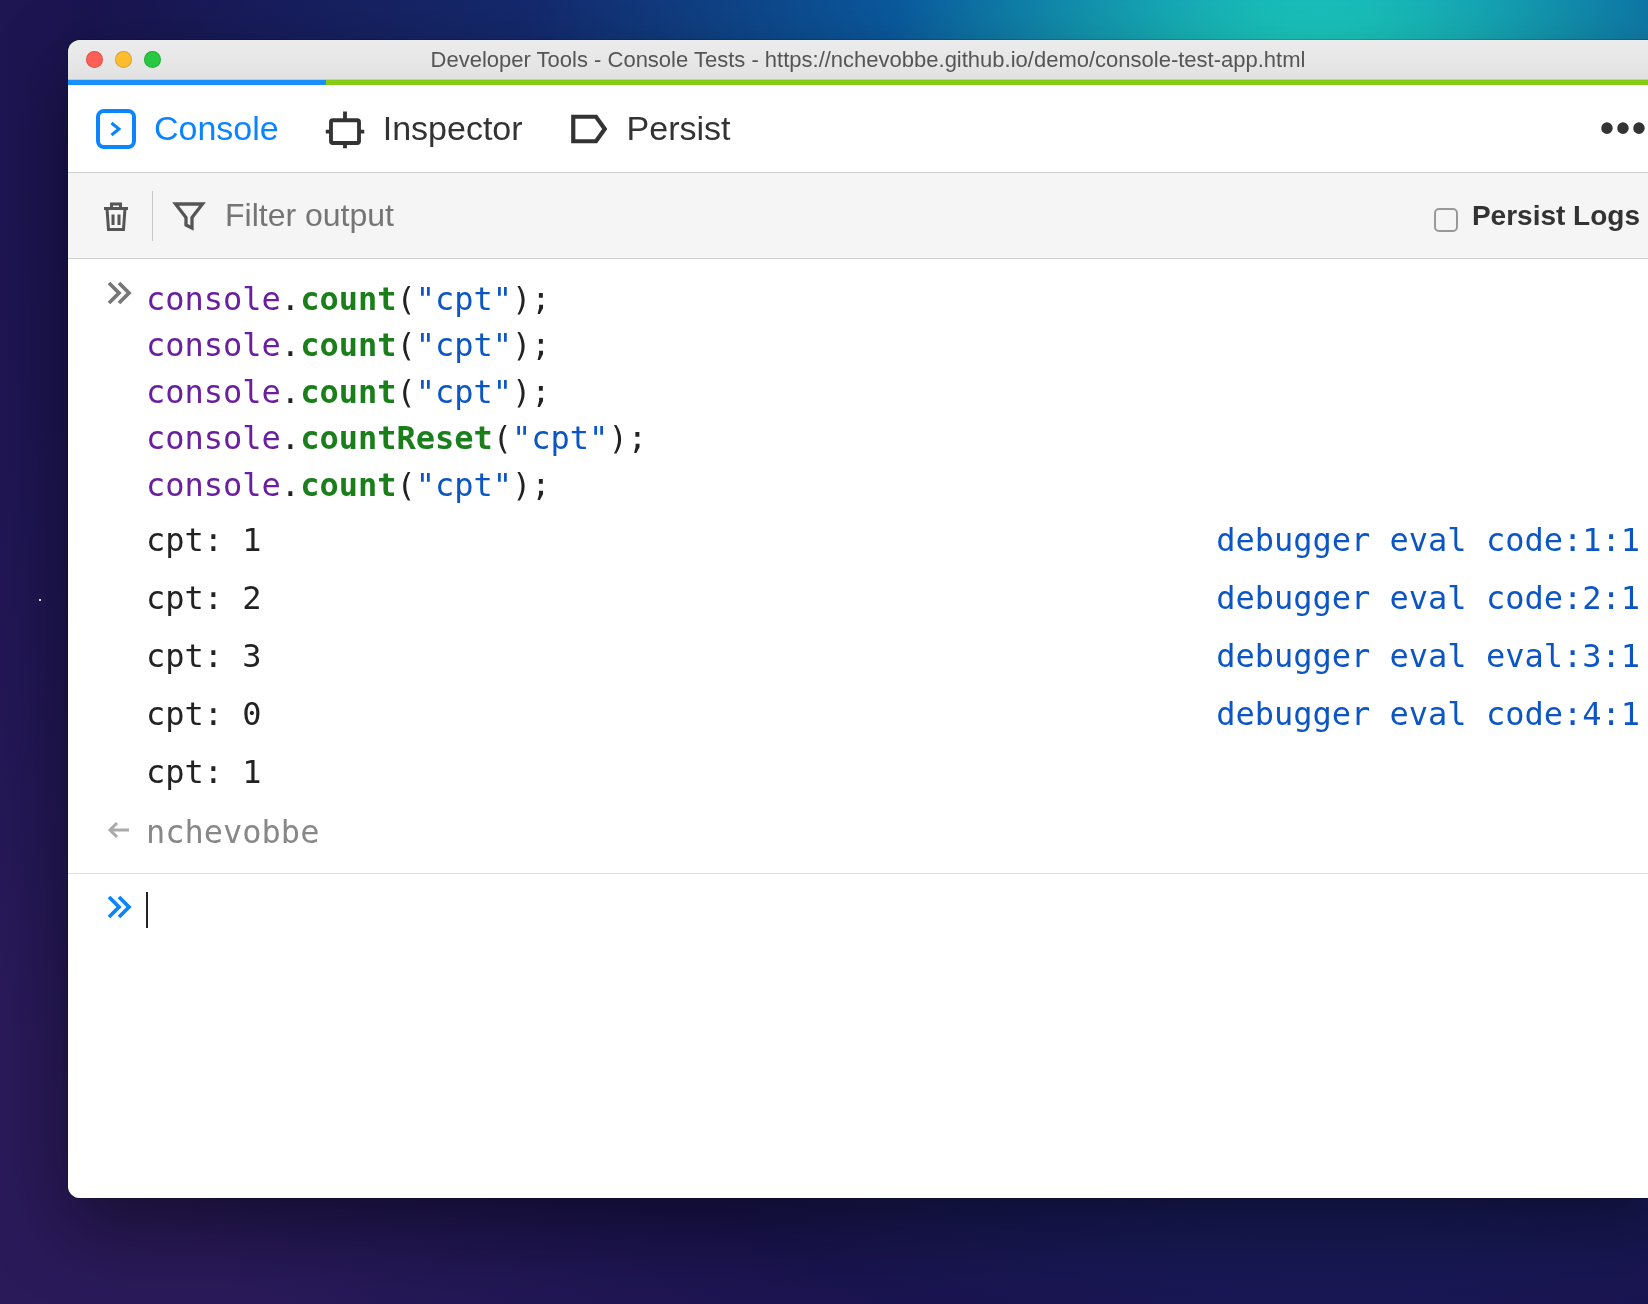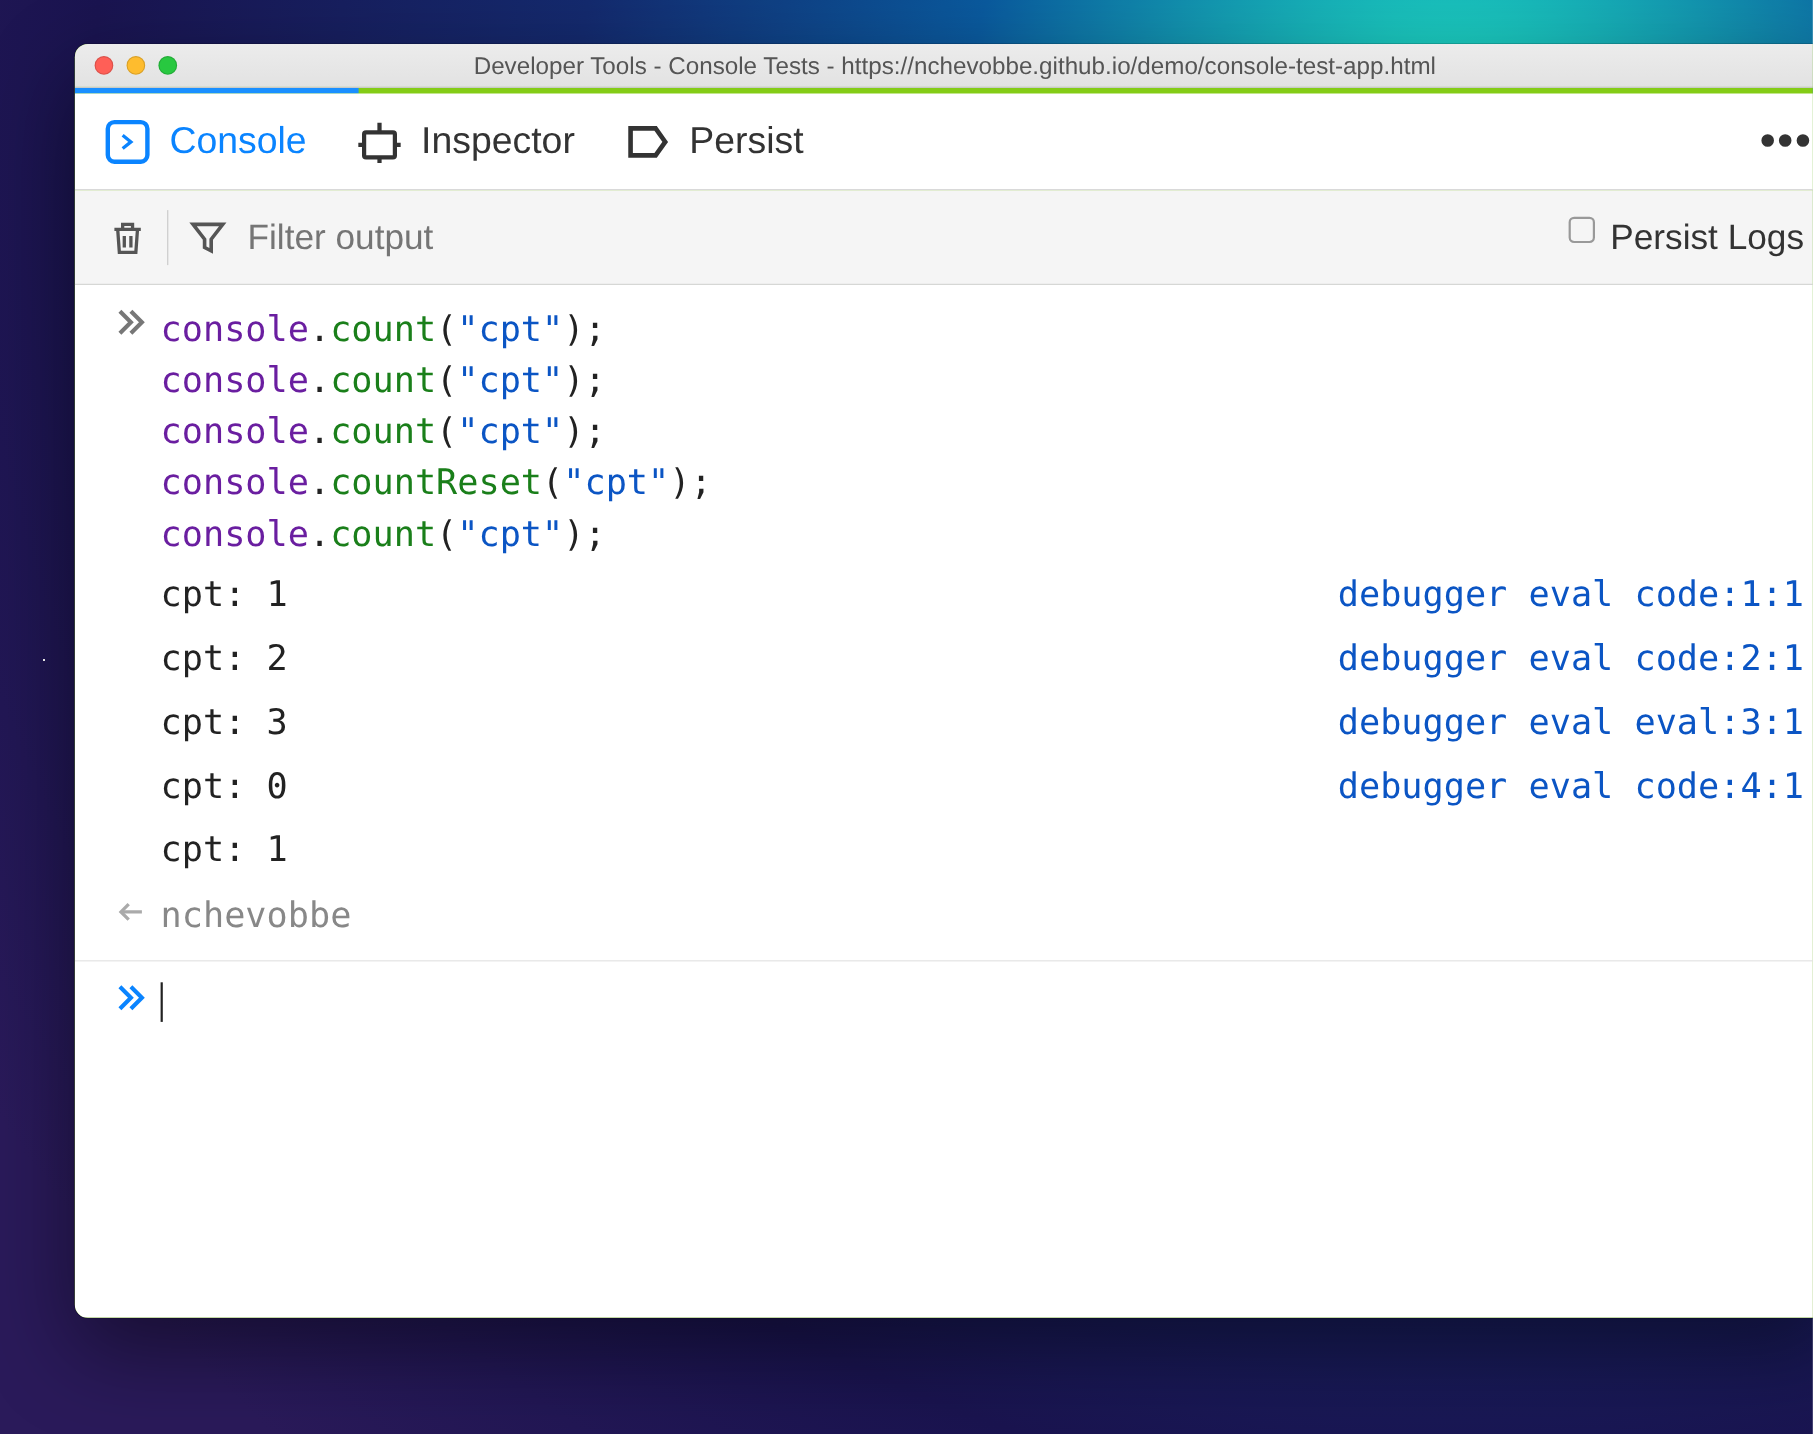--- a/index.html
+++ b/index.html
@@ -77,36 +77,36 @@
     border-bottom:1px solid #d0d0d0;
     display:flex; align-items:center;
     padding:0 28px;
     gap:16px;
   }
   .tool-icon{ width:40px; height:40px; color:#555; cursor:pointer; display:flex;align-items:center;justify-content:center;}
   .vsep{ width:1px; height:50px; background:#c8c8c8;}
   .filter-input{
     flex:1; border:none; background:transparent; font-size:32px; color:#888; outline:none;
   }
-  .persist{ display:flex; align-items:flex-start; gap:14px; font-size:32px; color:#333;}
+  .persist{ display:flex; align-items:flex-end; gap:14px; font-size:28px; color:#333;font-weight:bold;}
   .persist .cb { width:24px; height:24px; border:2px solid #999; border-radius:5px;}
   .output {
     flex:1;
     font-family: Menlo, Monaco, Consolas, monospace;
     font-size:32px;
     padding: 14px 0 0 0;
     overflow:auto;
     background:#fff;
   }
   .row { display:flex; padding:3px 28px 3px 24px; line-height:1.45;}
   .gutter { width:54px; flex-shrink:0; color:#888; font-size:30px; display:flex; justify-content:center; padding-top:2px;}
   .gutter.chev{ color:#777; }
   .code-lines { flex:1; }
   .tok-obj{color:#6a1ea0;}
-  .tok-fn{color:#1a7f1a;}
+  .tok-fn{color:#1a7f1a;font-weight:bold;}
   .tok-str{color:#0b55c4;}
   .tok-punc{color:#222;}
   .log-line{ display:flex; padding:10px 28px 10px 78px; justify-content:space-between;}
   .log-msg{ color:#222;text-align:right;}
   .log-src{ color:#0b55c4; cursor:pointer;}
   .retrow{ display:flex; padding:12px 28px 12px 24px; align-items:center;}
   .ret-arrow{ width:54px; text-align:center; color:#aaa; font-size:30px;}
   .ret-val{ color:#888;}
   .hr{ height:1px; background:#e0e0e0; margin-top:10px;}
   .prompt {

